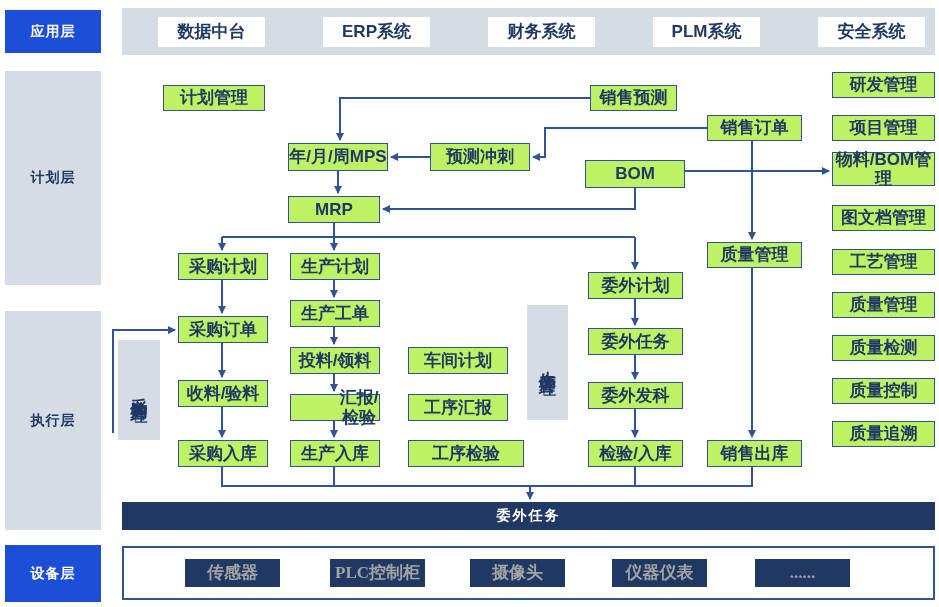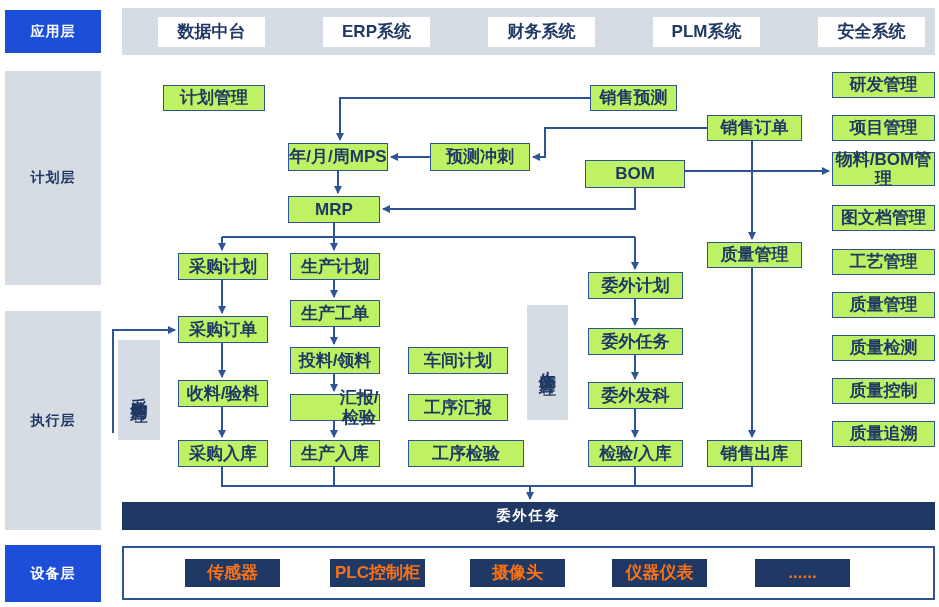--- a/index.html
+++ b/index.html
@@ -8,21 +8,21 @@
   .band-gray{background:#d6dce4;}
   .band-white{background:#fff;border:2px solid #2f5496;}
   .node{position:absolute;display:flex;align-items:center;justify-content:center;
         box-sizing:border-box;font-weight:bold;font-size:17px;text-align:center;line-height:1.12;
         white-space:pre-line;}
   .box{background:#bef264;border:1.5px solid #2f5496;color:#1f3864;}
   .plain-white{background:#fff;color:#1f3864;}
   .label-dark{background:#1d4ed8;color:#fff;font-size:14px;letter-spacing:1px;}
   .label-gray{background:#d6dce4;color:#1f3864;font-size:14px;letter-spacing:1px;}
   .gray-v{background:#d6dce4;color:#1f3864;writing-mode:vertical-rl;letter-spacing:3px;}
-  .dark{background:#1f3864;color:#f97316;}
+  .dark{background:#1f3864;color:#a3a3a3;font-family:Liberation Serif, serif;}
   .bar{background:#1f3864;color:#fff;font-size:14px;letter-spacing:2px;}
   svg#wires{position:absolute;left:0;top:0;pointer-events:none;}
 </style>
 </head>
 <body>
 
 <div id="stage">
   <div class="band band-gray" style="left:122px;top:8px;width:813px;height:47px;"></div>
   <div class="band band-white" style="left:122px;top:546px;width:813px;height:54px;"></div>
   <svg id="wires" width="939" height="607">

